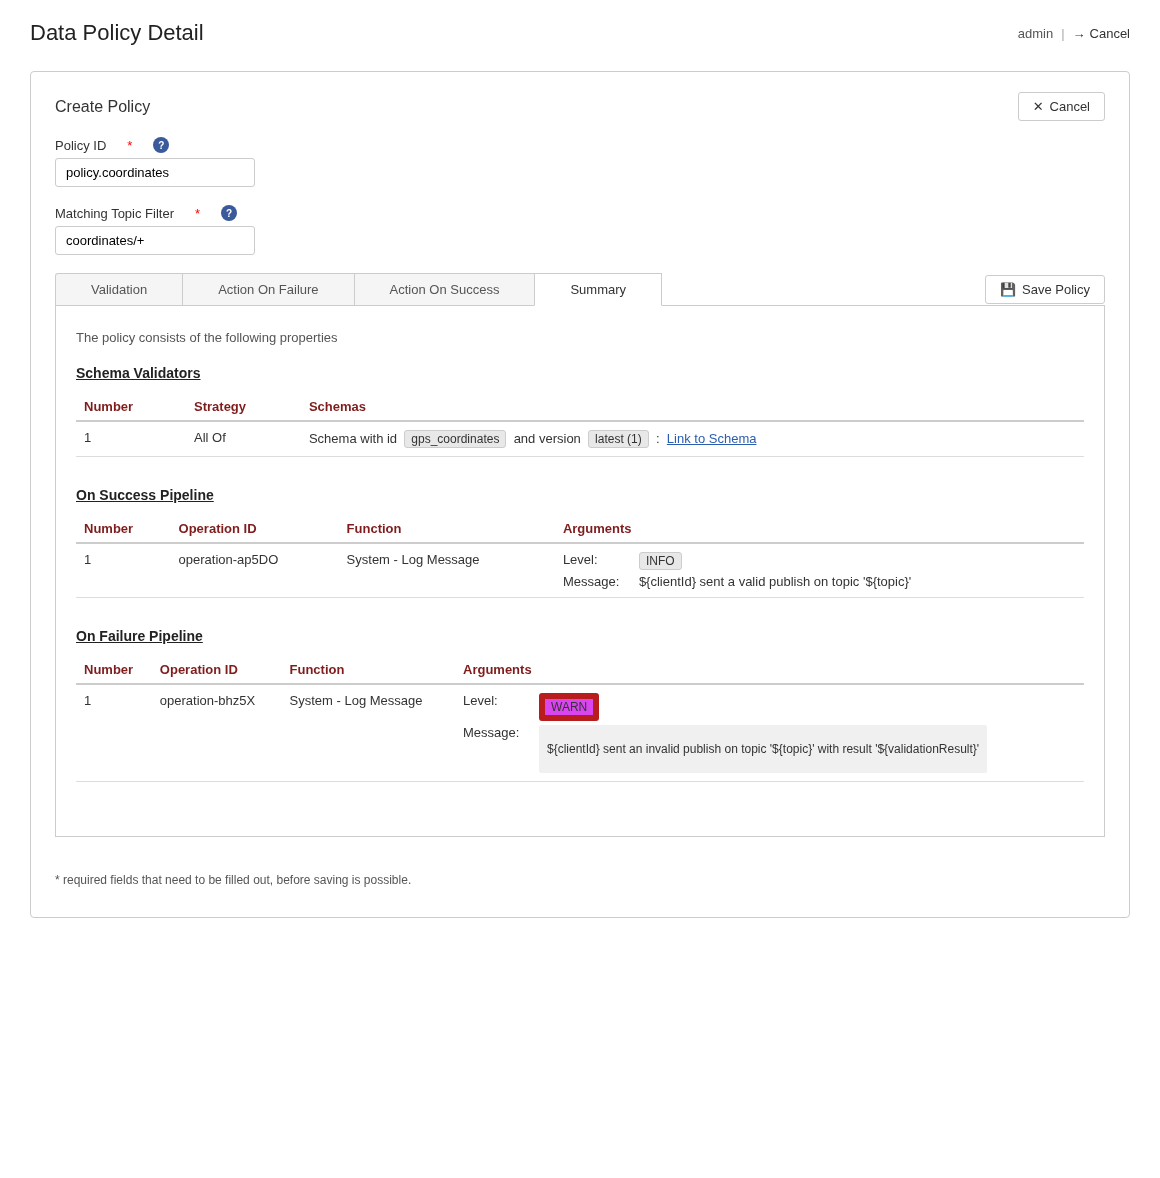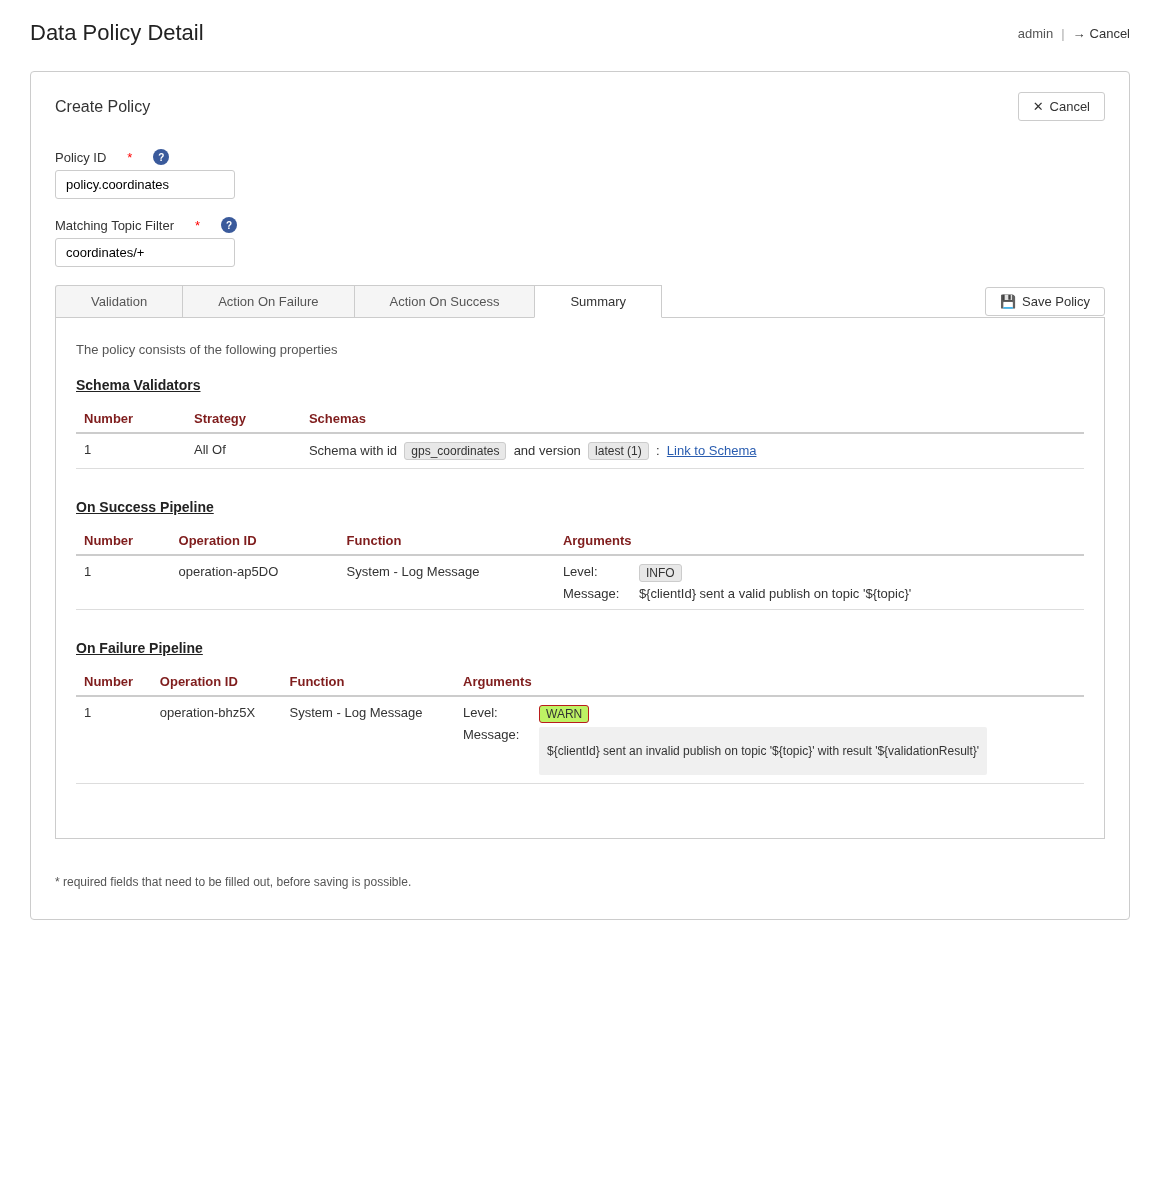--- a/index.html
+++ b/index.html
@@ -49,21 +49,21 @@
       border: 1px solid #ccc;
       border-radius: 4px;
       background: #fff;
       padding: 20px 24px 30px;
       margin-top: 10px;
     }
     .card-header {
       display: flex;
       justify-content: space-between;
       align-items: center;
-      margin-bottom: 28px;
+      margin-bottom: 16px;
     }
     .card-title {
       font-size: 16px;
       font-weight: 500;
     }
     .btn-cancel {
       display: flex;
       align-items: center;
       gap: 6px;
       background: #fff;
@@ -100,21 +100,21 @@
       color: #fff;
       font-size: 10px;
       font-weight: bold;
       cursor: pointer;
     }
     .form-input {
       border: 1px solid #ccc;
       border-radius: 3px;
       padding: 6px 10px;
       font-size: 13px;
-      width: 180px;
+      width: 200px;
       display: block;
     }
 
     
     .tabs-container {
       display: flex;
       align-items: flex-end;
       border-bottom: 1px solid #ccc;
       margin-bottom: 0;
       justify-content: space-between;
@@ -201,22 +201,22 @@
     .badge {
       display: inline-block;
       background: #e8e8e8;
       border: 1px solid #ccc;
       border-radius: 3px;
       padding: 1px 6px;
       font-size: 12px;
       color: #333;
     }
     .badge-warn {
-      background: #bef264;
-      border: 1px solid #b91c1c;
+      background: #d946ef;
+      border: 6px solid #b91c1c;
     }
     .link-to-schema {
       color: #2a5db0;
       text-decoration: underline;
       cursor: pointer;
     }
     .arguments-cell {
       display: flex;
       flex-direction: column;
       gap: 4px;

